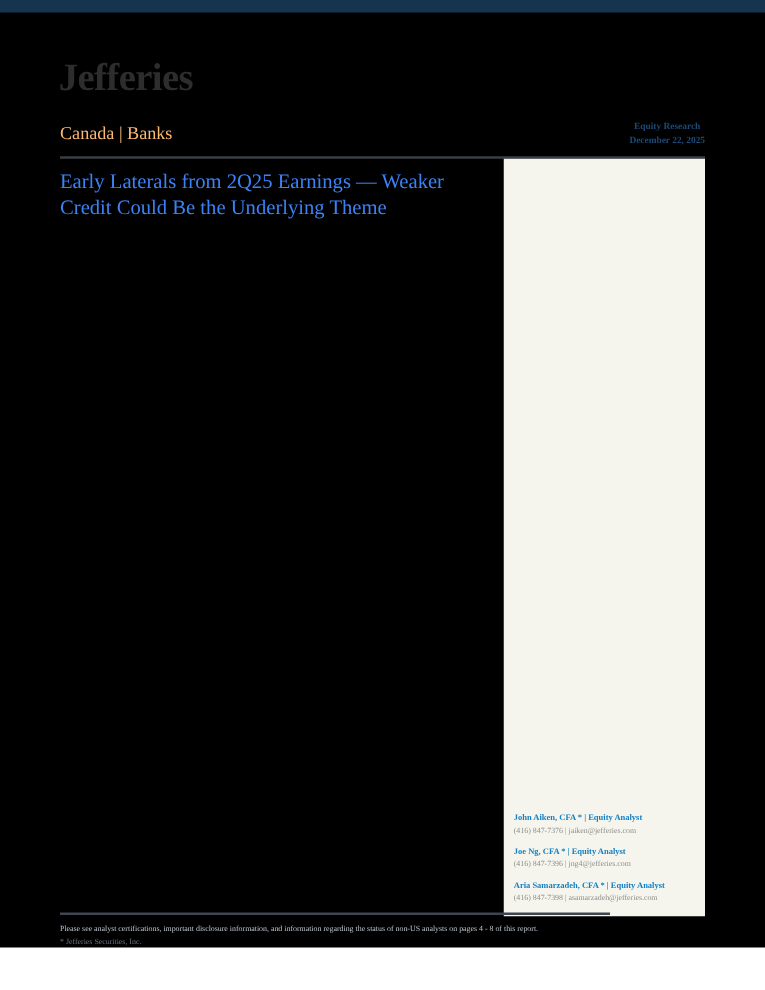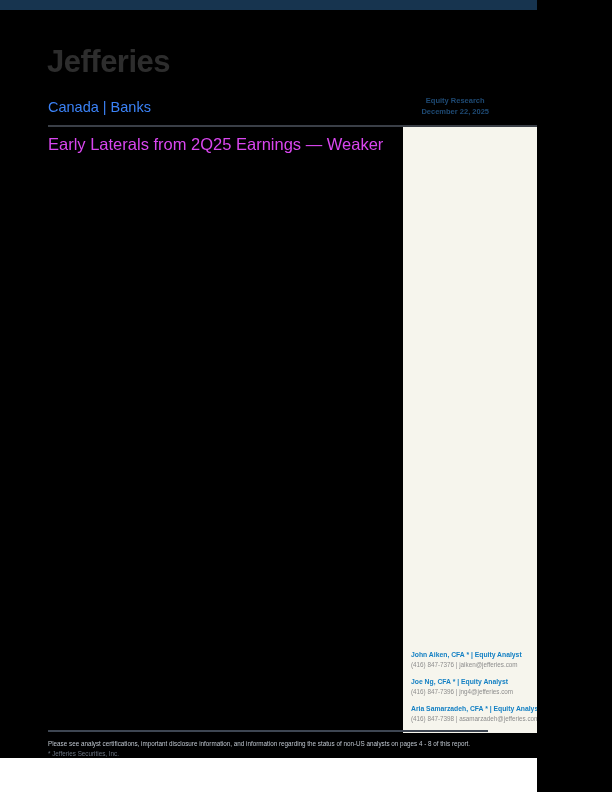--- a/index.html
+++ b/index.html
@@ -1,54 +1,54 @@
 <!DOCTYPE html>
 <html><head>
 <meta charset="utf-8">
 <style>
   html,body{margin:0;padding:0;background:#000;}
   .page{
     position:relative;
-    width:537px;height:792px;
+    width:612px;height:792px;
     background:#000;
     overflow:hidden;
-    font-family:Liberation Sans, sans-serif;
+    font-family:Liberation Serif, serif;
   }
   .topbar{
     position:absolute;left:0;top:0;width:612px;height:10px;
     background:#17344f;
   }
   .bottom-white{
     position:absolute;left:0;top:758px;width:612px;height:34px;
     background:#ffffff;
   }
   .logo{
     position:absolute;left:47px;top:44px;
     font-size:31px;font-weight:bold;letter-spacing:-0.5px;
     color:#2d2d2d;
   }
   .sector{
     position:absolute;left:48px;top:99px;
     font-size:14.5px;font-weight:500;
-    color:#3b82f6;
+    color:#fdba74;
   }
   .hdr-right{
     position:absolute;right:48px;top:95px;
     text-align:center;line-height:11px;
     font-size:7.5px;font-weight:600;
     color:#1e4a74;
   }
   .hdr-rule{
     position:absolute;left:48px;top:125px;width:516px;height:2px;
     background:#3a3f47;
   }
   .title{
     position:absolute;left:48px;top:134px;width:360px;
     font-size:16.5px;line-height:21px;font-weight:400;
-    color:#d946ef;
+    color:#3b82f6;
   }
   .sidebar{
     position:absolute;left:403px;top:127px;width:161px;height:606px;
     background:#f6f5ed;
     display:flex;flex-direction:column;justify-content:flex-end;
     box-sizing:border-box;
     padding:0 8px 10px 8px;
     z-index:1;
   }
   .analyst{margin-top:8px;}
@@ -84,20 +84,21 @@
 
   <div class="hdr-right">
     <div>Equity Research</div>
     <div>December 22, 2025</div>
   </div>
 
   <div class="hdr-rule"></div>
 
   <div class="title">
     <div>Early Laterals from 2Q25 Earnings — Weaker</div>
+    <div>Credit Could Be the Underlying Theme</div>
   </div>
 
   <div class="sidebar">
     <div class="analyst">
       <div class="name">John Aiken, CFA * | Equity Analyst</div>
       <div class="contact">(416) 847-7376 | jaiken@jefferies.com</div>
     </div>
     <div class="analyst">
       <div class="name">Joe Ng, CFA * | Equity Analyst</div>
       <div class="contact">(416) 847-7396 | jng4@jefferies.com</div>

